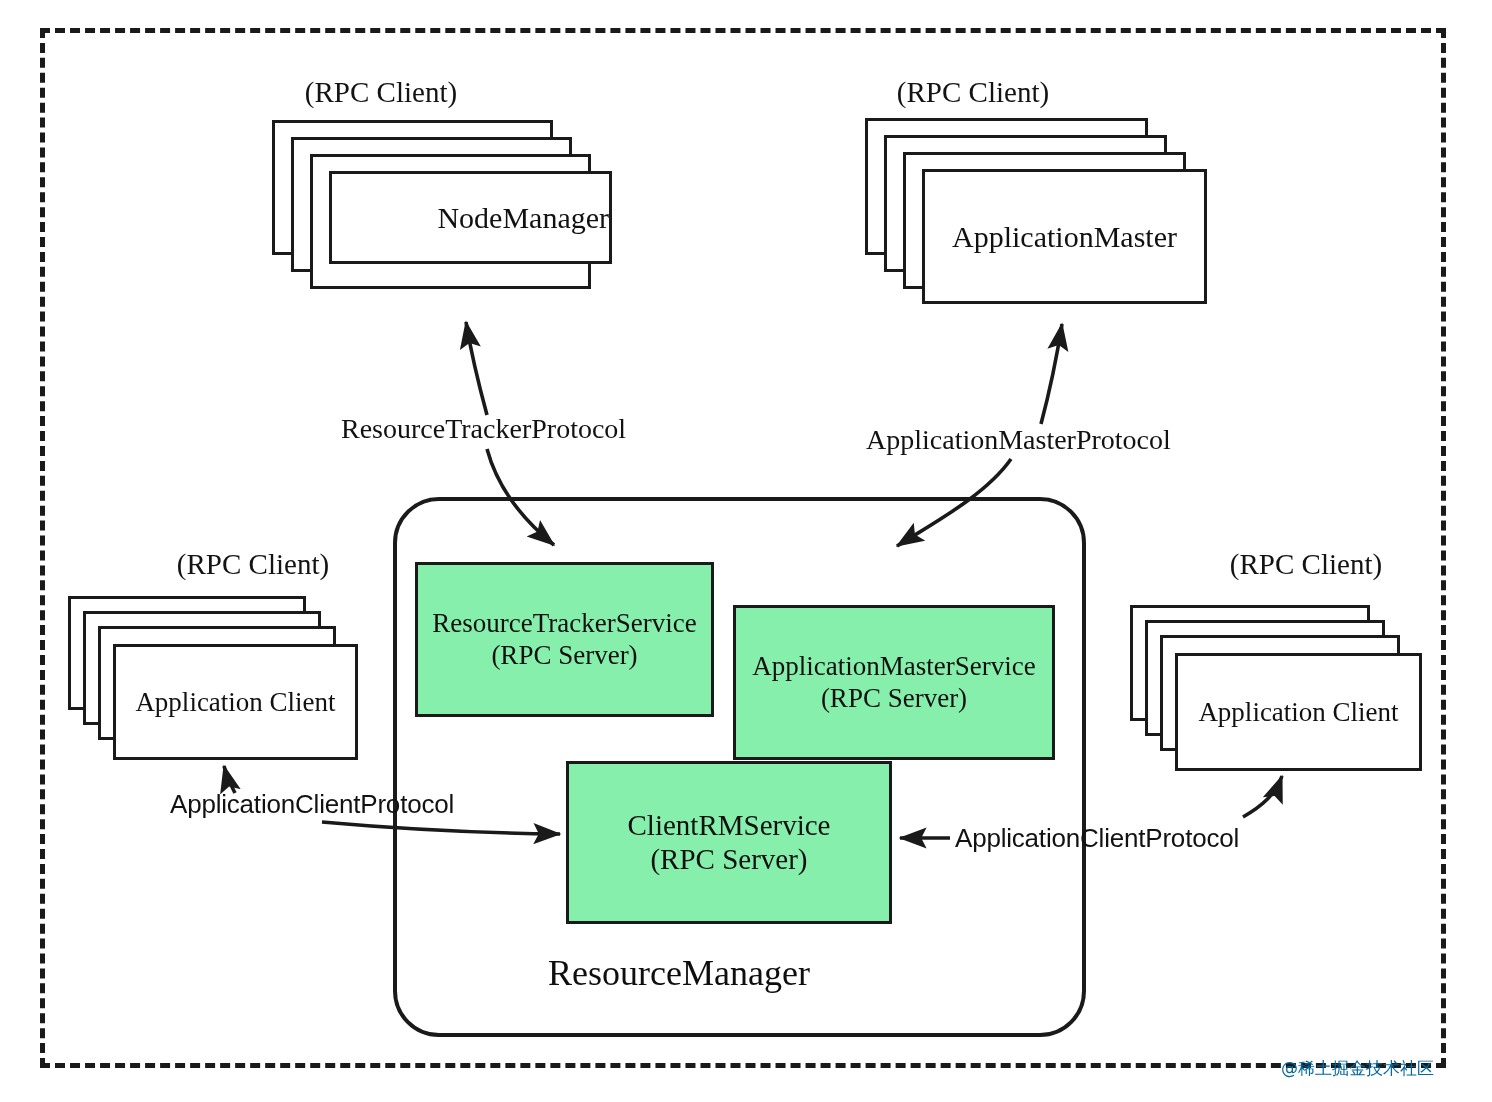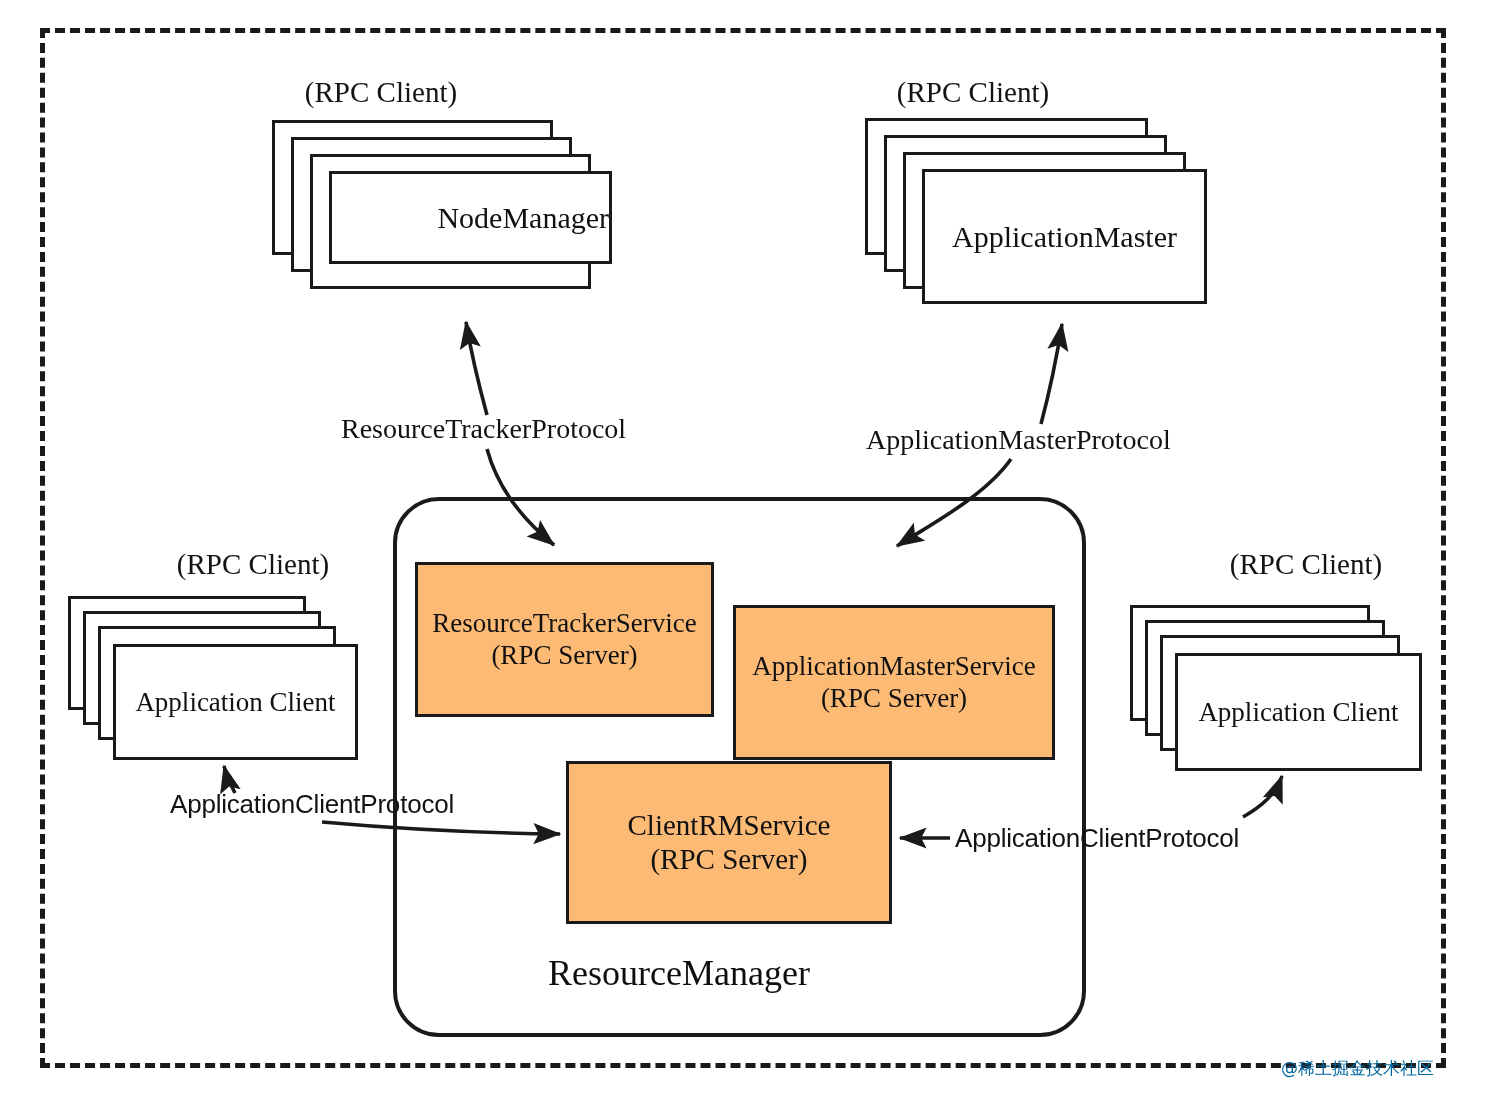--- a/index.html
+++ b/index.html
@@ -80,21 +80,21 @@
     width: 572px;
     text-align: center;
     font-size: 36px;
     font-family: "Liberation Serif", "DejaVu Serif", serif;
     color: #0e0e0e;
   }
 
   
   .service-box {
     position: absolute;
-    background: #fdba74;
+    background: #86efac;
     border: 3px solid #1a1a1a;
     box-sizing: border-box;
     display: flex;
     flex-direction: column;
     align-items: center;
     justify-content: center;
     font-family: "Liberation Serif", "DejaVu Serif", serif;
     color: #111111;
   }
   .service-box .line1 {

